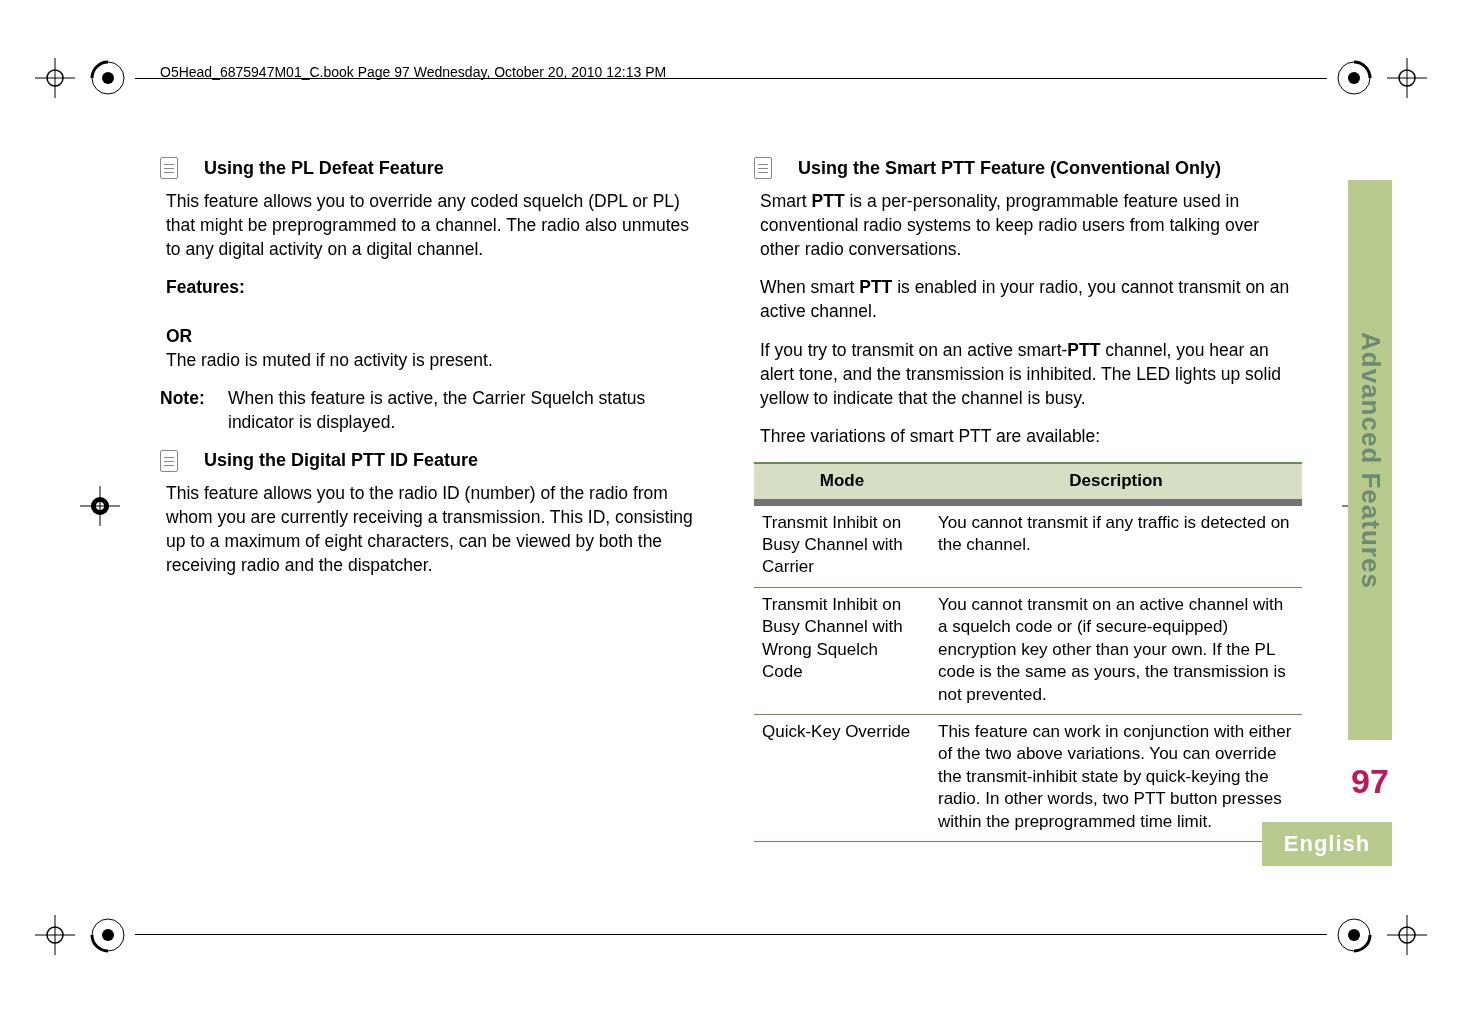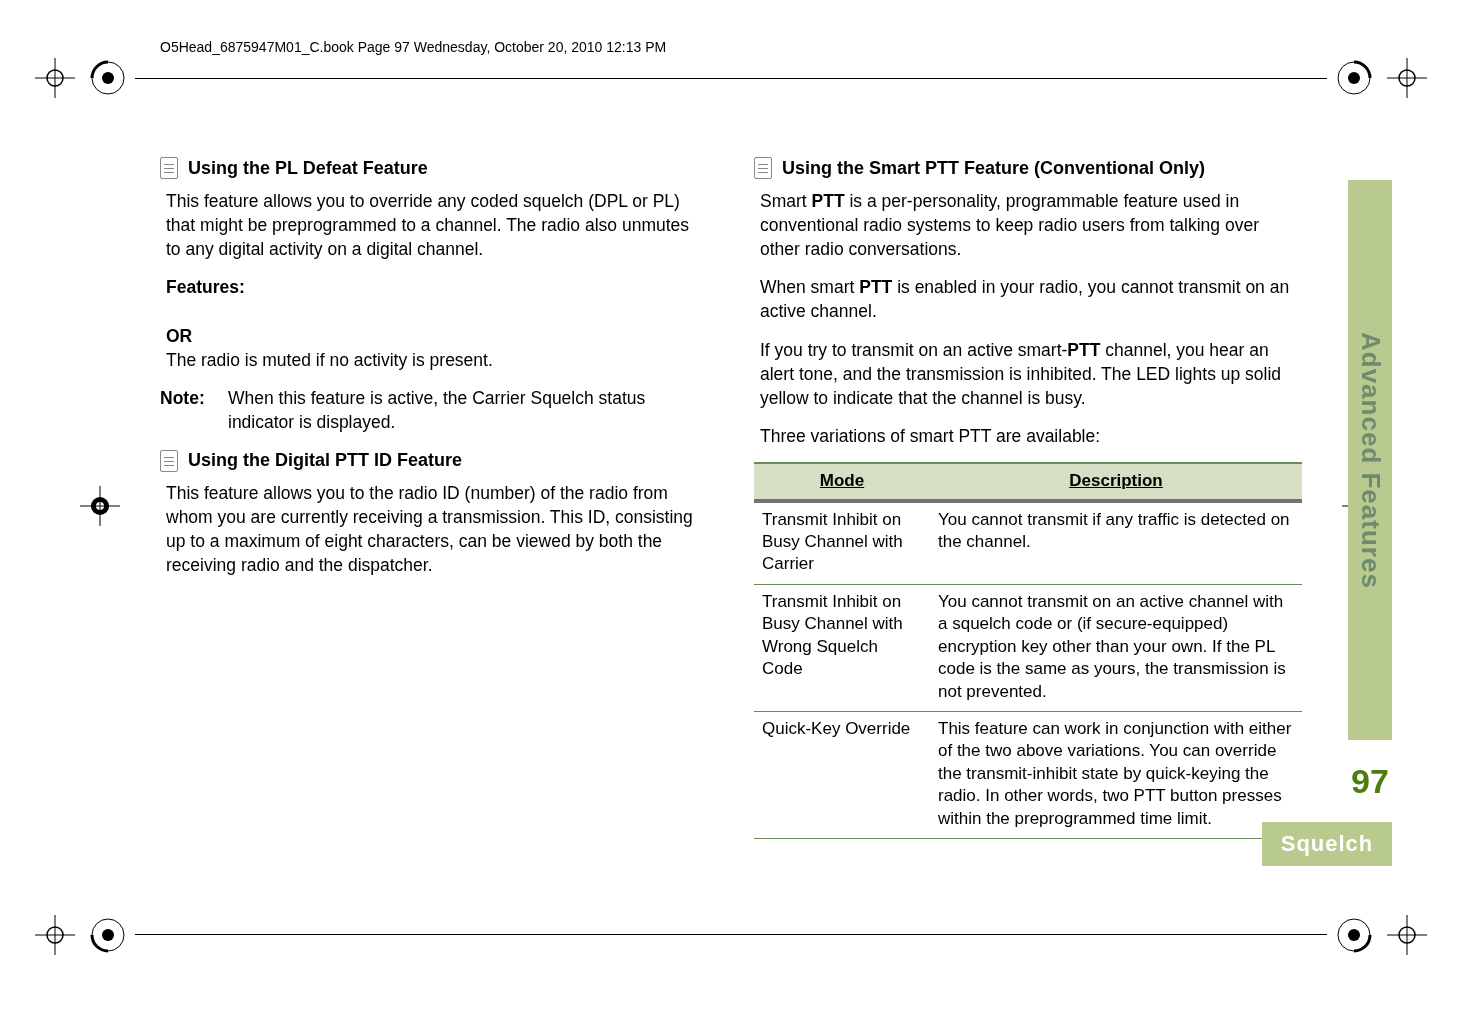--- a/index.html
+++ b/index.html
@@ -29,21 +29,21 @@
   .decor-tl { position:absolute; top:60px; left:90px; width:36px; height:36px; }
   .decor-tr { position:absolute; top:60px; right:90px; width:36px; height:36px; }
   .decor-bl { position:absolute; bottom:60px; left:90px; width:36px; height:36px; }
   .decor-br { position:absolute; bottom:60px; right:90px; width:36px; height:36px; }
 
   .top-line { position:absolute; top:78px; left:135px; right:135px; border-top:1px solid #000; }
   .bottom-line { position:absolute; bottom:78px; left:135px; right:135px; border-top:1px solid #000; }
 
   .header-path {
     position: absolute;
-    top: 39px;
+    top: 64px;
     left: 160px;
     font-size: 14px;
   }
 
   .page {
     position: absolute;
     top: 146px;
     left: 160px;
     right: 160px;
     bottom: 120px;
@@ -54,21 +54,21 @@
     flex: 1 1 0;
     font-size: 17.5px;
     line-height: 1.38;
   }
   .h3 {
     font-weight: bold;
     font-size: 18px;
     margin: 10px 0 8px 0;
     display: flex;
     align-items: center;
-    gap: 10px;
+    gap: 26px;
   }
   .sheet-icon {
     display: inline-block;
     width: 18px;
     height: 22px;
     position: relative;
   }
   .sheet-icon::before {
     content: "";
     position: absolute;
@@ -90,22 +90,21 @@
     width: 100%;
     font-size: 17px;
     line-height: 1.32;
   }
   table.modes th {
     background: #d6dfc3;
     font-weight: bold;
     text-align: center;
     padding: 6px 8px;
     border-top: 2px solid #6b8a54;
-    border-bottom: 4px solid #737373;
-    text-decoration: underline;
+    border-bottom: 7px solid #737373;
   }
   table.modes th:first-child { width: 160px; }
   table.modes td {
     padding: 6px 8px 8px 8px;
     vertical-align: top;
     border-bottom: 1px solid #6b8a54;
   }
 
   .side-tab {
     position: absolute;
@@ -136,21 +135,21 @@
     position: absolute;
     right: 70px;
     top: 746px;
     width: 44px;
     height: 70px;
     display:flex;
     align-items:center;
     justify-content:center;
     font-size: 34px;
     font-weight: bold;
-    color: #4d7c0f;
+    color: #be185d;
   }
   .lang-box {
     position: absolute;
     right: 70px;
     top: 822px;
     width: 130px;
     height: 44px;
     background: #b9ca8f;
     color: #fff;
     font-weight: bold;
@@ -283,13 +282,13 @@
     </table>
   </div>
 </div>
 
 <div class="side-tab">
   <div class="bar">
       <div class="label">Advanced Features</div>
     </div>
 </div>
 <div class="page-num-box">97</div>
-<div class="lang-box">Squelch</div>
+<div class="lang-box">English</div>
 
 </body></html>

